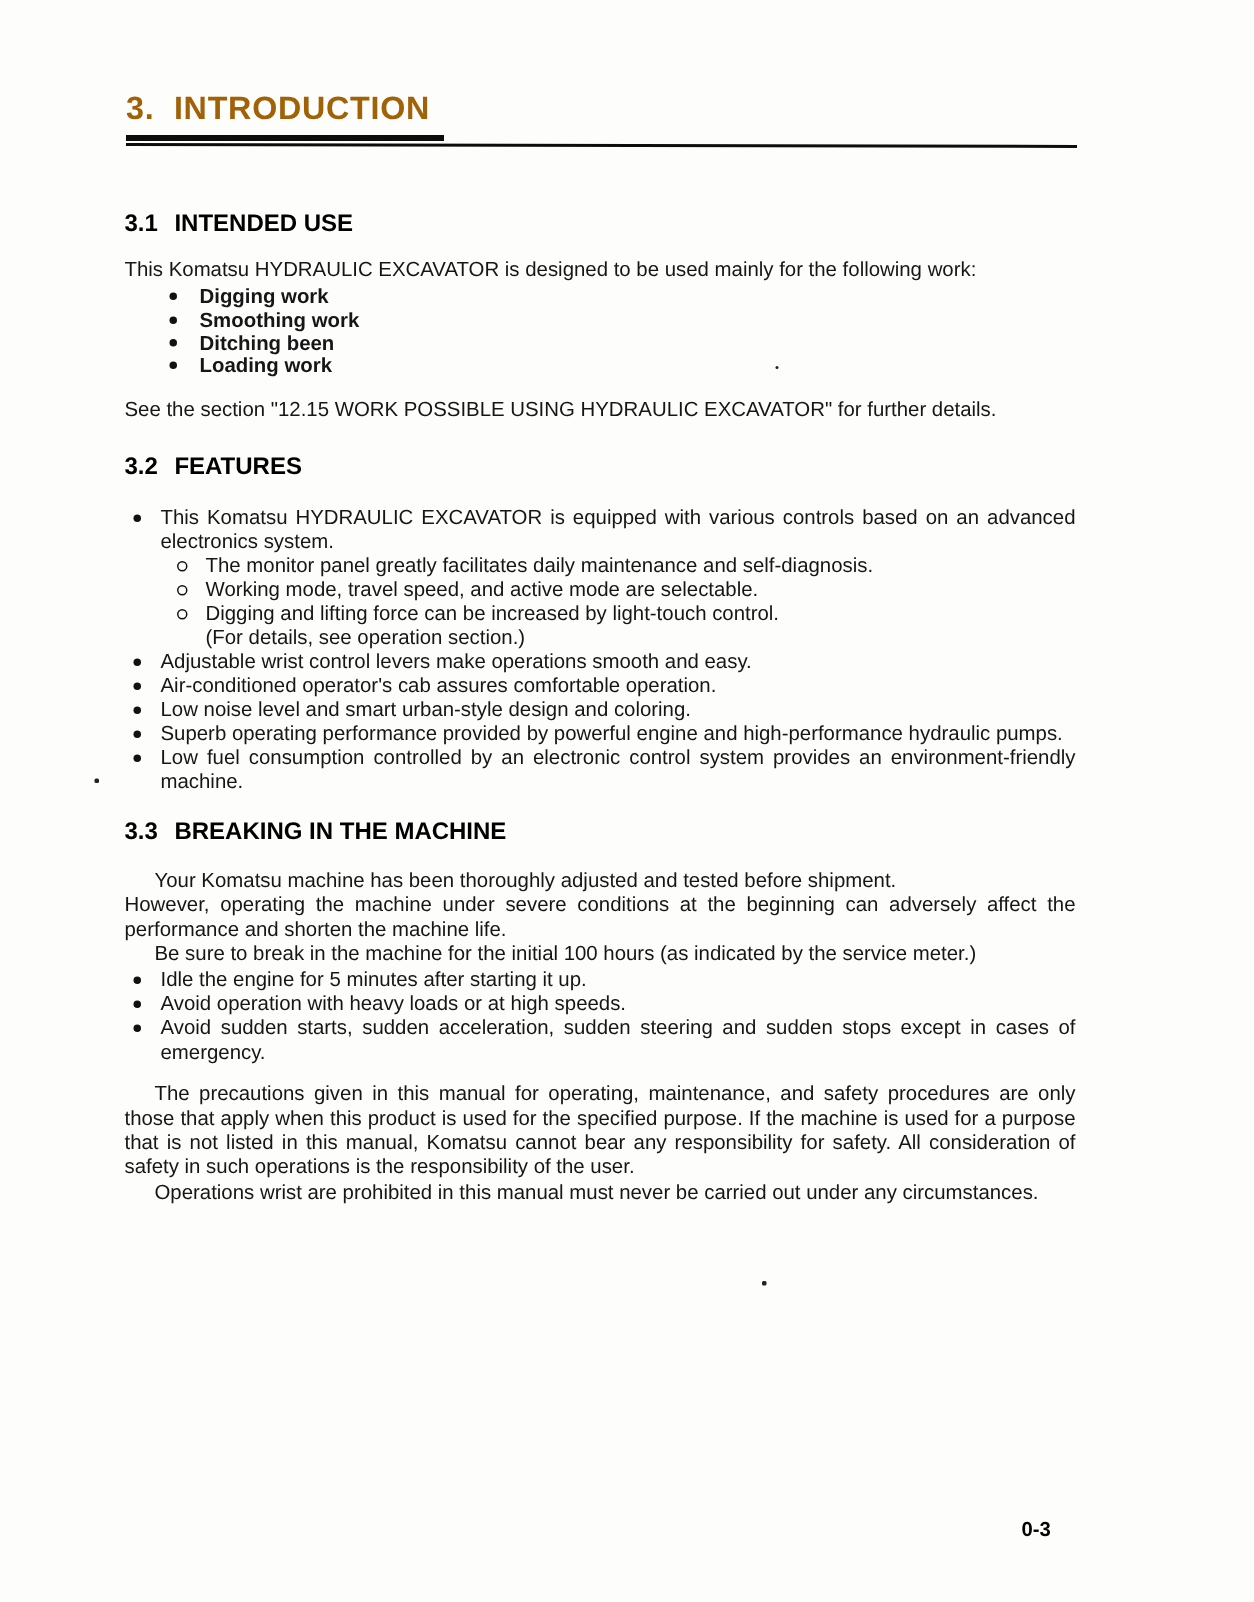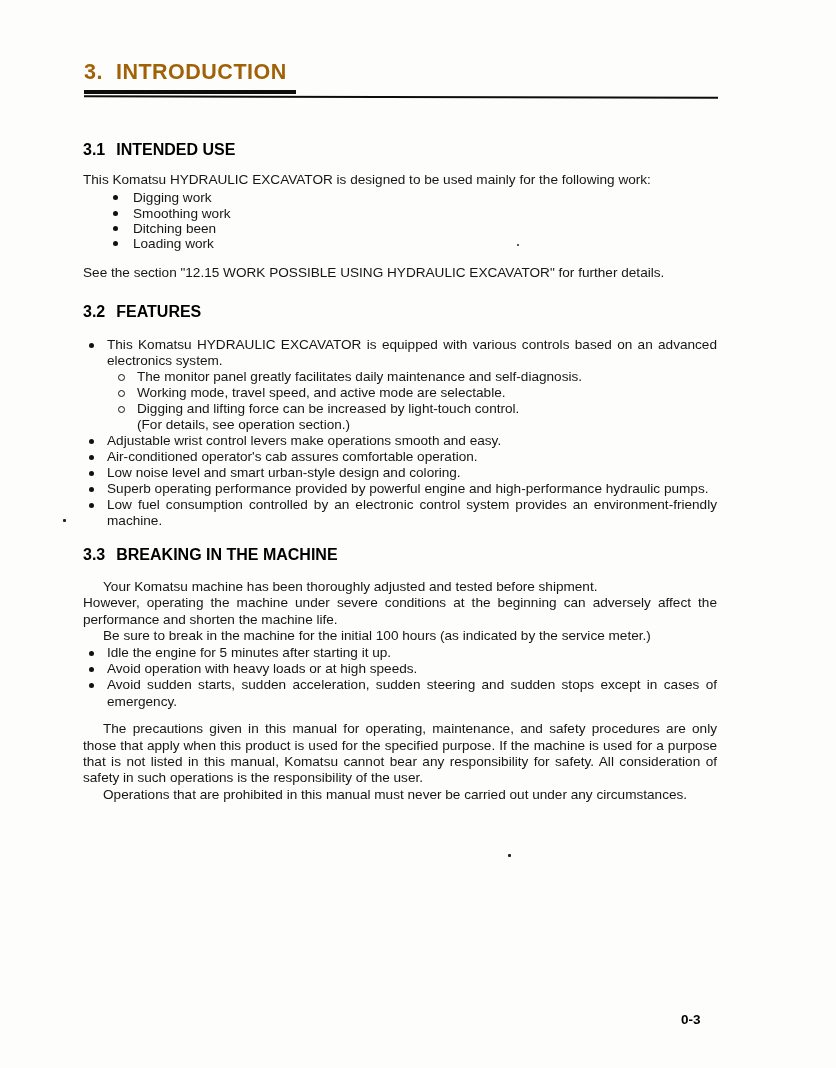--- a/index.html
+++ b/index.html
@@ -34,21 +34,21 @@
   #sec-33{top:545px;}
   .sec-head{margin:0;font-size:16px;font-weight:bold;color:#000000;line-height:19px;white-space:nowrap;}
   .sec-head .num{margin-right:11px;}
   p{margin:0;}
   .indent{text-indent:20px;}
   .just{text-align:justify;}
   
   #sec-31 .intro{margin-top:13px;}
   ul{list-style:none;margin:0;padding:0;}
   .use-list{margin-top:2px;}
-  .use-list li{display:flex;line-height:15.4px;}
+  .use-list li{display:flex;line-height:15.4px;font-weight:bold;}
   .use-list .dot{margin:5px 15px 0 30px;}
   #sec-31 .outro{margin-top:13px;}
   
   .dot{flex:none;width:5px;height:5px;border-radius:50%;background:#111;}
   .ring{flex:none;width:5px;height:5px;border:1.5px solid #111;border-radius:50%;background:transparent;}
   
   .feat-list{margin-top:16px;}
   .feat-list > li, .break-list > li{display:flex;line-height:16px;}
   .feat-list > li > .dot, .break-list > li > .dot{margin:6px 13px 0 6px;}
   .feat-list .txt, .break-list .txt{flex:1;text-align:justify;}
@@ -180,21 +180,21 @@
           <span class="dot"></span>
           <div class="txt">Avoid operation with heavy loads or at high speeds.</div>
         </li>
         <li>
           <span class="dot"></span>
           <div class="txt">Avoid sudden starts, sudden acceleration, sudden steering and sudden stops except in cases of emergency.</div>
         </li>
       </ul>
     <div class="closing">
         <p class="indent just">The precautions given in this manual for operating, maintenance, and safety procedures are only those that apply when this product is used for the specified purpose. If the machine is used for a purpose that is not listed in this manual, Komatsu cannot bear any responsibility for safety. All consideration of safety in such operations is the responsibility of the user.</p>
-        <p class="indent just">Operations that are prohibited in this manual must never be carried out under any circumstances.</p>
+        <p class="indent just">Operations wrist are prohibited in this manual must never be carried out under any circumstances.</p>
       </div>
   </section>
 
   <div class="speck a"></div>
   <div class="speck b"></div>
   <div class="speck c"></div>
 
   <div class="page-num">0-3</div>
 </div>
 

